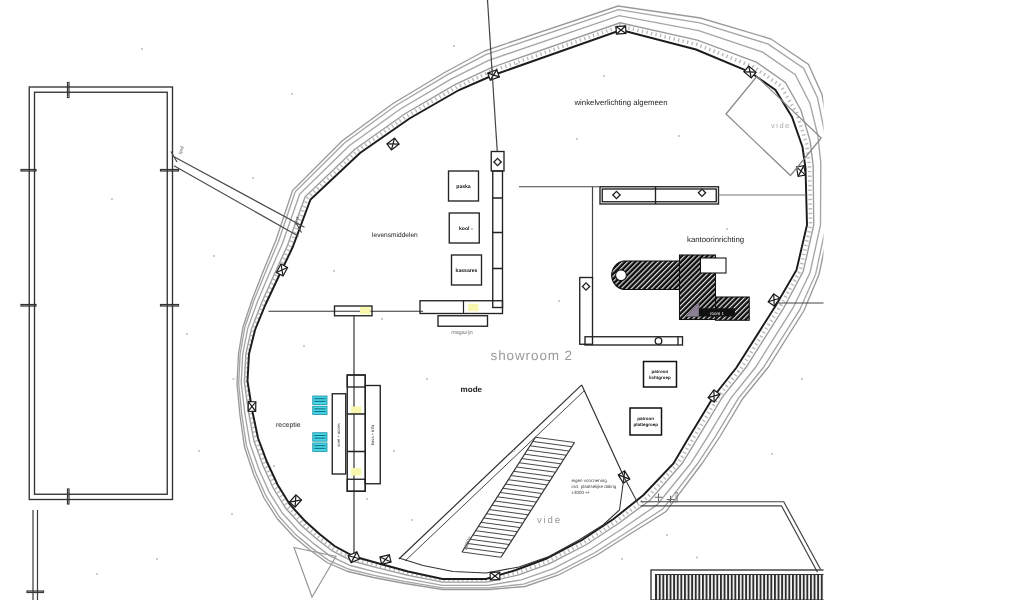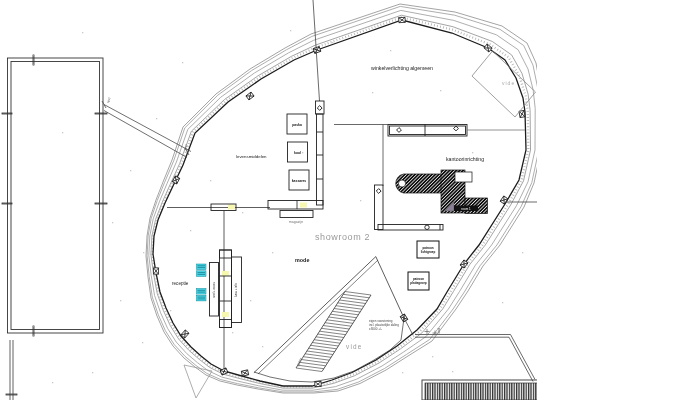--- a/index.html
+++ b/index.html
@@ -1,14 +1,14 @@
 <!DOCTYPE html>
 <html><head><meta charset="utf-8"><style>
 html,body{margin:0;padding:0;background:#fff;}
-#c{position:relative;width:537px;height:400px;overflow:hidden;}
+#c{position:relative;width:537px;height:400px;overflow:hidden;padding-left:12px;}
 </style></head><body>
 <div id="c"><svg width="677" height="400" viewBox="0 0 677 400" font-family="Liberation Sans, sans-serif">
 <rect width="677" height="400" fill="#ffffff"></rect>
 <defs>
 <pattern id="h45" width="2.4" height="2.4" patternUnits="userSpaceOnUse" patternTransform="rotate(45)">
 <rect width="2.4" height="2.4" fill="#0d0d0d"></rect>
           <rect width="0.8" height="2.4" fill="#e0e0e0"></rect>
 </pattern>
 <pattern id="vgrill" width="2.4" height="8" patternUnits="userSpaceOnUse">
 <rect width="2.2" height="8" fill="#f5f5f5"></rect>

